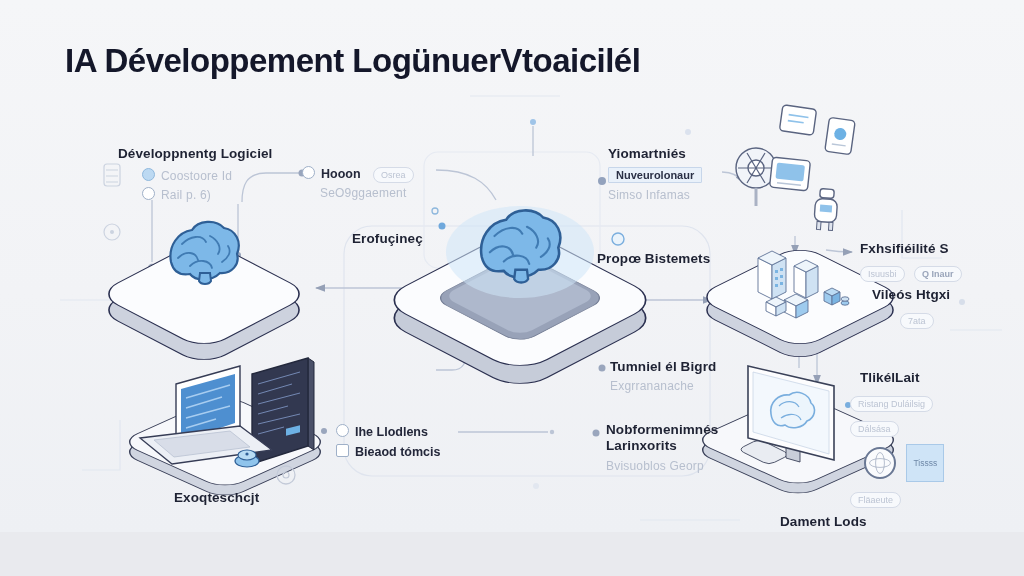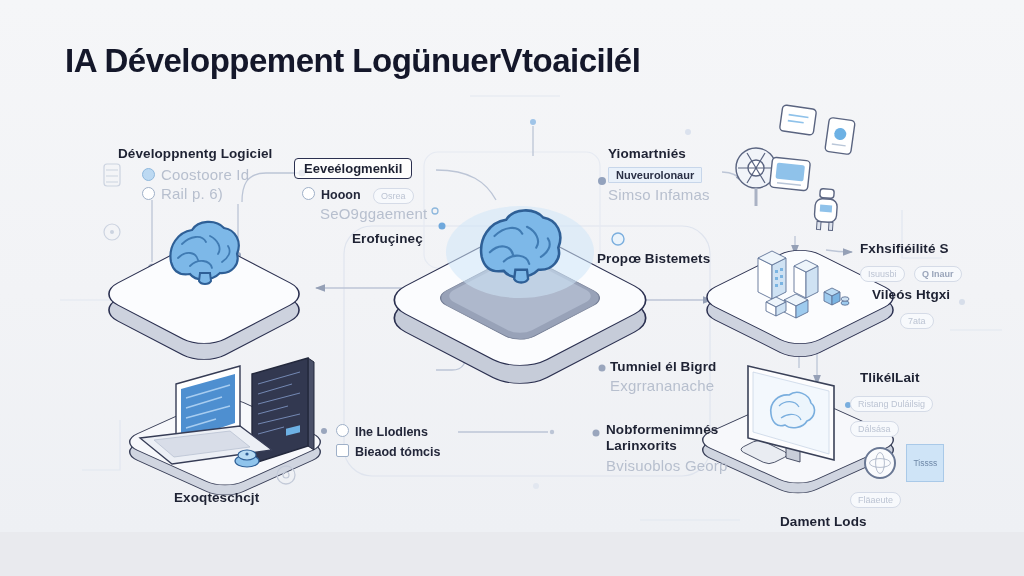--- a/index.html
+++ b/index.html
@@ -3,21 +3,21 @@
 <meta charset="utf-8">
 <style>
   html,body{margin:0;padding:0;background:#e9eaee;}
   .stage{position:relative;width:1024px;height:532px;overflow:hidden;
          background:linear-gradient(180deg,#f5f6f8 0%,#f2f3f6 55%,#eef0f4 100%);
          font-family:"Liberation Sans",sans-serif;}
   .stage svg{position:absolute;left:0;top:0;}
   .abs{position:absolute;}
   .title{font-size:33px;font-weight:700;color:#14172a;letter-spacing:-.5px;white-space:nowrap;}
   .lbl{font-size:13.5px;font-weight:700;color:#1e2233;letter-spacing:.1px;white-space:nowrap;line-height:16px;}
-  .sub{font-size:15px;font-weight:400;color:#b7bfce;letter-spacing:.2px;white-space:nowrap;line-height:14px;}
+  .sub{font-size:12px;font-weight:400;color:#b7bfce;letter-spacing:.2px;white-space:nowrap;line-height:14px;}
   .obox{display:inline-block;border:1.6px solid #2b3050;border-radius:4px;padding:2px 9px;
         font-size:13px;font-weight:700;color:#1e2233;background:rgba(255,255,255,.78);white-space:nowrap;}
   .tag{display:inline-block;background:#e9f1fa;border:1px solid #c7d6ea;border-radius:1px;
        padding:1px 7px;font-size:11px;font-weight:700;color:#2a3046;white-space:nowrap;}
   .pillf{display:inline-block;border:1px solid #d5dbe7;border-radius:8px;background:#f7f9fc;
          color:#bcc4d3;font-size:9px;padding:2px 7px;white-space:nowrap;}
   .pillf.strong{color:#9aa5ba;font-weight:700;}
   .pillb{display:inline-block;background:#cfe4f7;border:1px solid #a9c9e8;border-radius:0;
          color:#6f88a8;font-size:8.5px;padding:13px 6px;white-space:nowrap;}
   .rowtext{font-size:12.5px;font-weight:700;color:#23273a;white-space:nowrap;}
@@ -226,21 +226,20 @@
     <div class="lbl">Développnentg Logiciel</div>
     <div class="row" style="margin-left:24px;">
       <span class="ic blue"></span><span class="sub">Coostoore Id</span>
     </div>
     <div class="row" style="margin-left:24px;margin-top:1px;">
       <span class="ic"></span><span class="sub">Rail p. 6)</span>
     </div>
   </div>
 
   <div class="abs" style="left:294px;top:158px;">
-    <span class="obox">Eeveélogmenkil</span>
     <div class="row" style="margin-left:8px;margin-top:6px;">
       <span class="ic"></span><span class="rowtext">Hooon</span>
       <span class="pillf" style="margin-left:8px;">Osrea</span>
     </div>
     <div class="sub" style="margin-left:26px;margin-top:3px;">SeO9ggaement</div>
   </div>
 
   <div class="abs lbl" style="left:352px;top:231px;">Erofuçineç</div>
 
   <div class="abs" style="left:608px;top:146px;">

